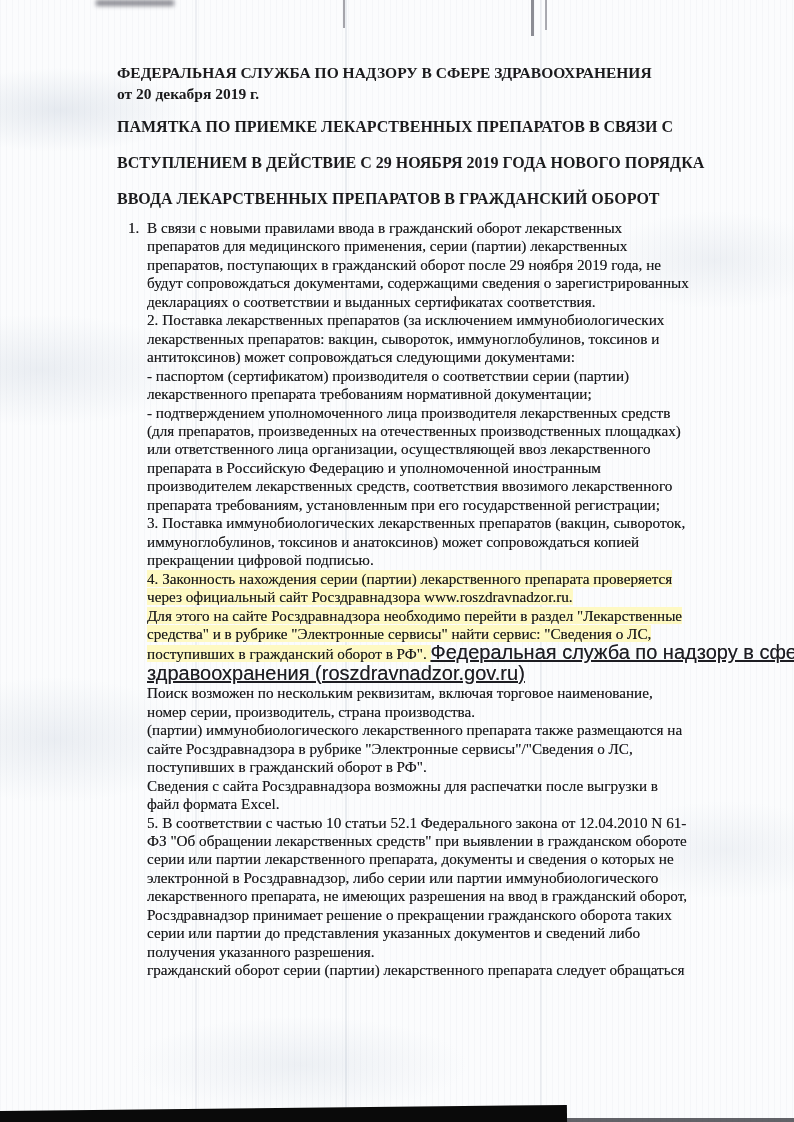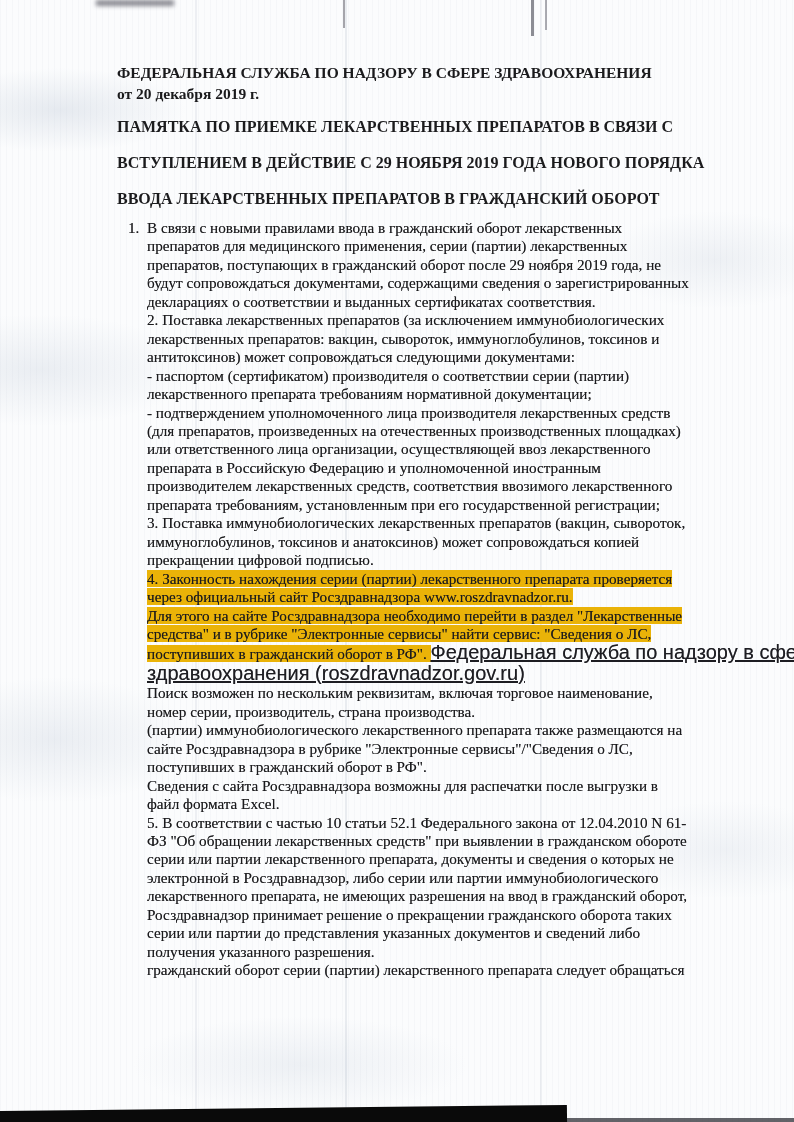--- a/index.html
+++ b/index.html
@@ -41,21 +41,21 @@
   .org{font-weight:bold;font-size:15.5px;line-height:21px;white-space:nowrap;}
   .date{font-weight:bold;font-size:15.5px;line-height:21px;white-space:nowrap;}
   .titles{position:absolute;left:117px;top:109px;font-weight:bold;font-size:16px;
     line-height:36px;white-space:nowrap;}
   .titles div{white-space:nowrap;}
 
   .doc-body{position:absolute;left:147px;top:219px;font-size:15.2px;line-height:18.45px;}
   .line{white-space:pre;position:relative;min-height:18.45px;
     text-shadow:0 0 .4px rgba(25,25,30,.6);}
   .num{position:absolute;left:-19px;}
-  .hl{background:#eab308;}
+  .hl{background:#fef9c3;}
   .link{font-family:Liberation Sans, sans-serif;text-decoration:underline;
     font-size:20px;color:#1d1d22;}
 </style>
 </head>
 <body>
 
 <div class="page">
 
   <div class="fold f1"></div>
   <div class="fold f2"></div>

